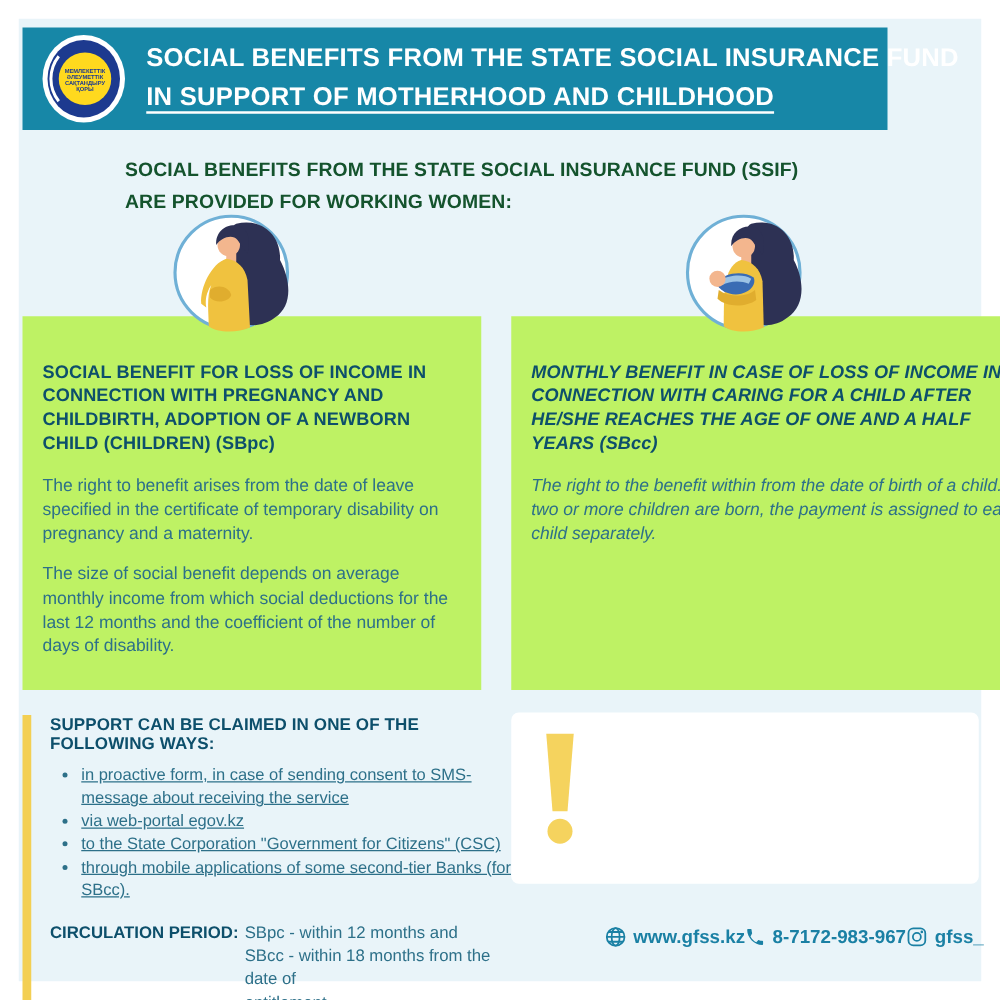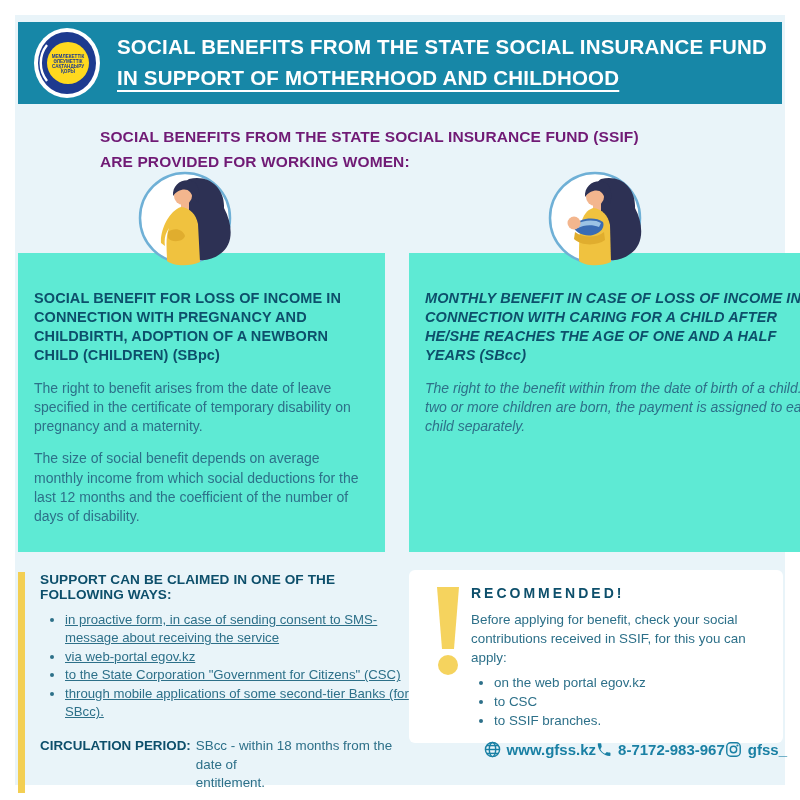--- a/index.html
+++ b/index.html
@@ -3,39 +3,39 @@
 <meta charset="utf-8">
 <style>
   html,body{margin:0;padding:0;}
   body{
     width:800px;height:800px;background:#ffffff;position:relative;
     font-family:"Liberation Sans", sans-serif;overflow:hidden;
   }
   .panel{position:absolute;left:15px;top:15px;width:770px;height:770px;background:#e9f4f9;}
 
   
-  .header{position:absolute;left:3px;top:7px;width:764px;height:82px;background:#1787a7;
+  .header{position:absolute;left:3px;top:7px;width:692px;height:82px;background:#1787a7;
     display:flex;align-items:center;}
   .logo-wrap{margin-left:15px;flex:none;width:68px;height:72px;}
   .titles{margin-left:16px;color:#ffffff;}
   .title-line{font-size:20.5px;font-weight:bold;letter-spacing:.2px;line-height:1.5;white-space:nowrap;}
   .title-line.u{text-decoration:underline;text-decoration-thickness:2px;text-underline-offset:5px;}
 
   
-  .intro{position:absolute;left:85px;top:110px;color:#701a75;font-weight:bold;
+  .intro{position:absolute;left:85px;top:110px;color:#14532d;font-weight:bold;
     font-size:15.5px;line-height:1.6;letter-spacing:.1px;}
 
   
   .figure{position:absolute;top:155px;width:96px;height:96px;z-index:3;}
   .figure.left{left:122px;}
   .figure.right{left:532px;}
   .figure svg{overflow:visible;}
 
   
-  .card{position:absolute;top:238px;height:299px;background:#5eead4;box-sizing:border-box;
+  .card{position:absolute;top:238px;height:299px;background:#bef264;box-sizing:border-box;
     padding:36px 16px 0 16px;}
   .card.left{left:3px;width:367px;}
   .card.right{left:394px;width:436px;font-style:italic;}
   .card h3{margin:0;color:#0d4f6b;font-size:14.5px;line-height:1.32;letter-spacing:.1px;}
   .card p{margin:13px 0 0 0;color:#2d7089;font-size:14px;line-height:1.38;}
   .card p.second{}
 
   
   .ways{position:absolute;left:3px;top:557px;width:392px;box-sizing:border-box;
     border-left:7px solid #f3cf53;padding-left:15px;min-height:181px;}
@@ -145,40 +145,32 @@
     <div class="ways-title">SUPPORT CAN BE CLAIMED IN ONE OF THE FOLLOWING WAYS:</div>
     <ul>
       <li>in proactive form, in case of sending consent to SMS-message about receiving the service</li>
       <li>via web-portal egov.kz</li>
       <li>to the State Corporation "Government for Citizens" (CSC)</li>
       <li>through mobile applications of some second-tier Banks (for SBcc).</li>
     </ul>
     <div class="period">
       <span class="period-label">CIRCULATION PERIOD:</span>
       <span class="period-lines">
+        <div>SBpc - within 12 months and</div>
         <div>SBcc - within 18 months from the date of</div>
         <div>entitlement.</div>
       </span>
     </div>
   </div>
 
   <div class="rec-card">
     <svg class="excl" viewBox="0 0 30 96">
       <path d="M4,2 L26,2 L21,64 L9,64 Z" fill="#f5d35e"></path>
       <circle cx="15" cy="80" r="10" fill="#f5d35e"></circle>
     </svg>
-    <div class="rec-content">
-      <div class="rec-title">RECOMMENDED!</div>
-      <div class="rec-intro">Before applying for benefit, check your social contributions received in SSIF, for this you can apply:</div>
-      <ul>
-        <li>on the web portal egov.kz</li>
-        <li>to CSC</li>
-        <li>to SSIF branches.</li>
-      </ul>
-    </div>
   </div>
 
   <div class="footer">
     <div class="footer-item">
       <svg width="17" height="17" viewBox="0 0 24 24">
         <circle cx="12" cy="12" r="10" fill="none" stroke="#1a80a4" stroke-width="2"></circle>
         <ellipse cx="12" cy="12" rx="4.5" ry="10" fill="none" stroke="#1a80a4" stroke-width="2"></ellipse>
         <line x1="2" y1="12" x2="22" y2="12" stroke="#1a80a4" stroke-width="2"></line>
         <line x1="3.5" y1="6.5" x2="20.5" y2="6.5" stroke="#1a80a4" stroke-width="2"></line>
         <line x1="3.5" y1="17.5" x2="20.5" y2="17.5" stroke="#1a80a4" stroke-width="2"></line>

